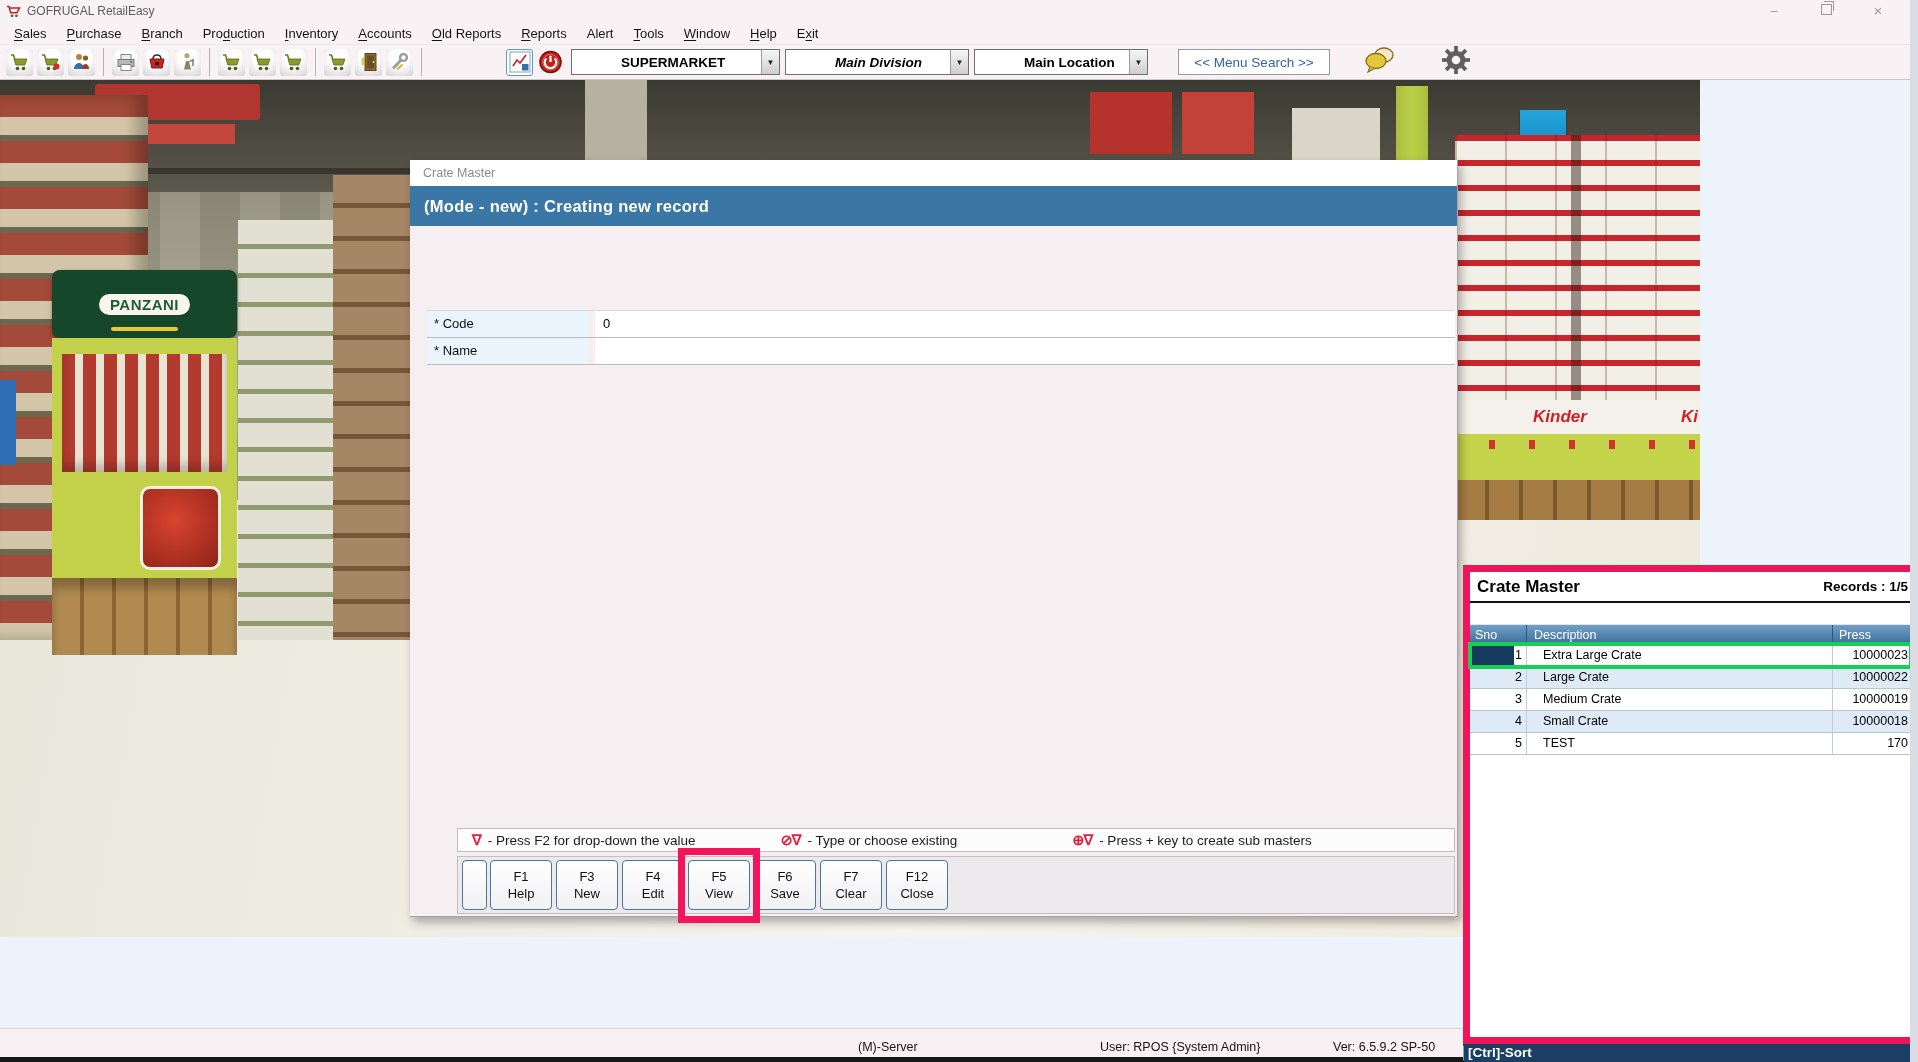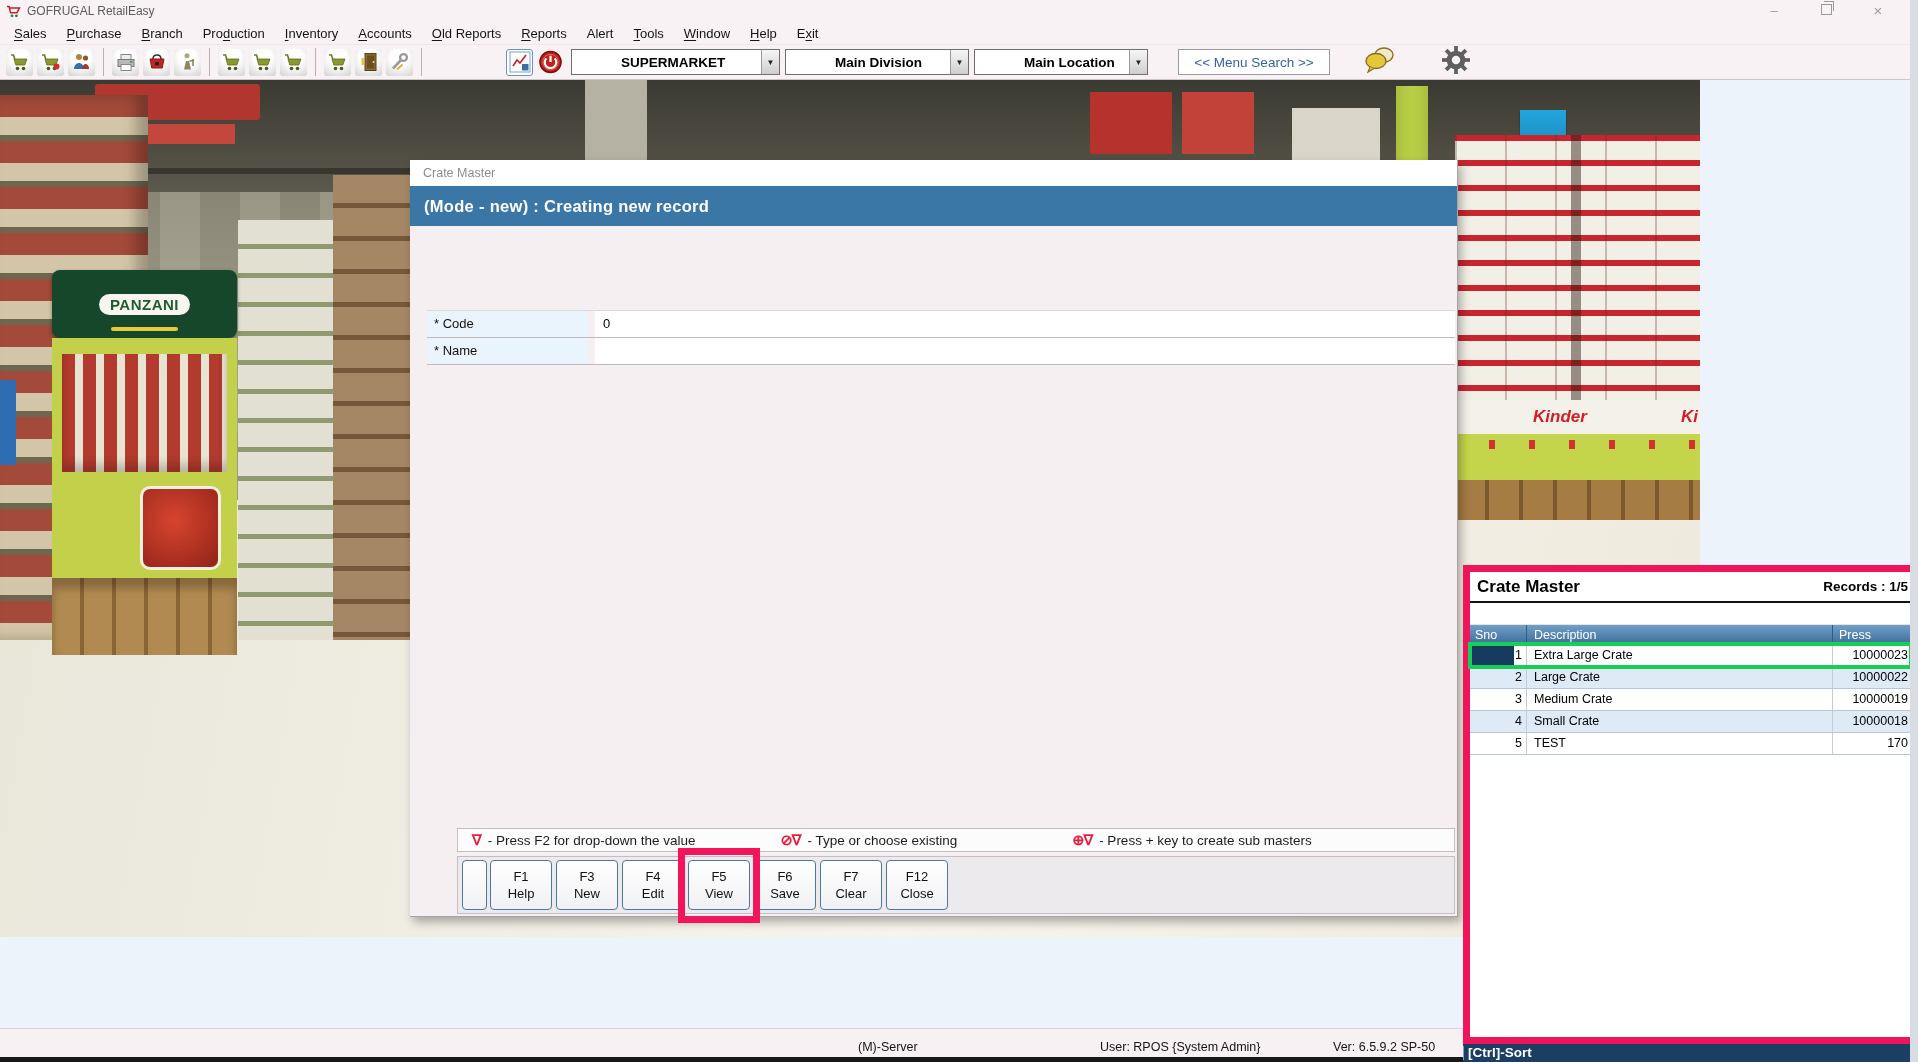--- a/index.html
+++ b/index.html
@@ -18,21 +18,21 @@
   .menu-item u{text-underline-offset:2px;}
   .toolbar{position:absolute;left:0;top:44px;width:100%;height:36px;background:#f9f2f5;border-top:1px solid #efe6e9;border-bottom:1px solid #cfc6c9;display:flex;align-items:center;padding-left:4px;box-sizing:border-box;}
   .tbtn{width:27px;height:27px;border:none;margin:0 2px;padding:1px;border-radius:3px;
         background:radial-gradient(circle at 50% 32%,#ffffff 0 38%,#dedede 85%,#cfcfcf 100%);
         display:flex;align-items:center;justify-content:center;cursor:pointer;}
   .tbtn.chart{background:#fff;border:1px solid #6a93bf;margin-left:78px;}
   .tbtn.power{background:transparent;}
   .tsep{width:1px;height:28px;background:#b8b0b3;margin:0 6px;}
   .dd{height:24px;background:#fff;border:1px solid #6f6f6f;display:flex;align-items:stretch;margin-left:5px;cursor:pointer;padding-left:44px;}
   .dd-val{font-size:13.5px;font-weight:bold;color:#000;padding:0 5px;white-space:nowrap;display:flex;align-items:center;}
-  .dd-w1 .dd-val{width:135px;} .dd-w2 .dd-val{width:110px;} .dd-w3 .dd-val{width:100px;}
+  .dd-w1 .dd-val{width:135px;} .dd-w2 .dd-val{width:110px;font-style:italic;} .dd-w3 .dd-val{width:100px;}
   .dd-btn{width:17px;background:linear-gradient(#f6f6f6,#cfcfcf);border-left:1px solid #9a9a9a;font-size:8px;color:#222;display:flex;align-items:center;justify-content:center;}
   .menu-search{width:150px;height:24px;margin-left:30px;background:#fff;border:1px solid #9a9a9a;color:#3464a4;font-size:13.5px;display:flex;align-items:center;justify-content:center;cursor:pointer;}
   .chat-wrap{margin-left:32px;cursor:pointer;} .gear-wrap{margin-left:42px;cursor:pointer;}
   
   .photo{position:absolute;left:0;top:80px;width:1700px;height:857px;overflow:hidden;background:linear-gradient(#8a8775,#b2af9e);}
   .ph-ceiling{position:absolute;left:0;top:0;width:100%;height:118px;background:linear-gradient(#3b3a32,#5d5a4e);}
   .ph-beam{position:absolute;left:0;top:88px;width:100%;height:6px;background:#2c2b24;opacity:.7;}
   .ph-banner1{position:absolute;left:95px;top:4px;width:165px;height:36px;background:#b23630;border-radius:3px;}
   .ph-banner2{position:absolute;left:120px;top:44px;width:115px;height:20px;background:#c4473d;}
   .ph-col{position:absolute;left:585px;top:0;width:62px;height:112px;background:#b5b2a3;}
@@ -97,21 +97,21 @@
   .p-records{font-size:13.5px;font-weight:bold;color:#000;white-space:nowrap;}
   .p-gap{height:21px;border-bottom:1px solid #e4e4e4;}
   .p-cols{height:20px;background:linear-gradient(#719fc6,#3a6b99);display:flex;color:#fff;font-size:12.5px;align-items:center;cursor:pointer;}
   .p-cols .hc{box-sizing:border-box;height:100%;display:flex;align-items:center;}
   .hc-sno{width:56px;padding-left:5px;}
   .hc-desc{width:306px;padding-left:7px;border-left:1px solid #2b5a85;}
   .hc-code{flex:1;padding-left:6px;border-left:1px solid #2b5a85;}
   .p-row{height:21px;display:flex;align-items:stretch;font-size:12.5px;color:#000;border-bottom:1px solid #b9c6d4;position:relative;background:#fff;cursor:pointer;}
   .p-row.alt{background:#dfeaf7;}
   .r-sno{width:56px;text-align:right;padding-right:4px;box-sizing:border-box;line-height:20px;}
-  .r-desc{width:306px;padding-left:7px;box-sizing:border-box;border-left:1px solid #c2cdd8;line-height:20px;}
+  .r-desc{width:306px;padding-left:16px;box-sizing:border-box;border-left:1px solid #c2cdd8;line-height:20px;}
   .r-code{flex:1;text-align:right;padding-right:3px;box-sizing:border-box;border-left:1px solid #c2cdd8;line-height:20px;}
   .p-row.sel .r-sno{background:linear-gradient(90deg,#16395e 0 44px,#ffffff 44px);}
   .row-hl{position:absolute;left:-2px;top:-3px;right:-2px;bottom:-3px;border:4px solid #17cf56;pointer-events:none;z-index:2;}
   .sortbar{position:absolute;left:1460px;top:1044px;width:458px;height:18px;background:#1c3e63;color:#fff;font-weight:bold;font-size:13.5px;line-height:18px;padding-left:8px;box-sizing:border-box;}
   .sortbar:before{content:'';position:absolute;left:2px;top:2px;width:2px;height:14px;background:#7fa3c8;}
   
   .statusbar{position:absolute;left:0;top:1028px;width:1463px;height:34px;background:#f8f1f4;border-top:1px solid #ddd3d6;box-sizing:border-box;}
   .st{position:absolute;top:11px;font-size:12.5px;color:#151515;white-space:nowrap;}
   .st-server{left:858px;} .st-user{left:1100px;} .st-ver{left:1333px;}
   .st-black{position:absolute;left:0;top:1057px;width:1463px;height:5px;background:#181818;}

